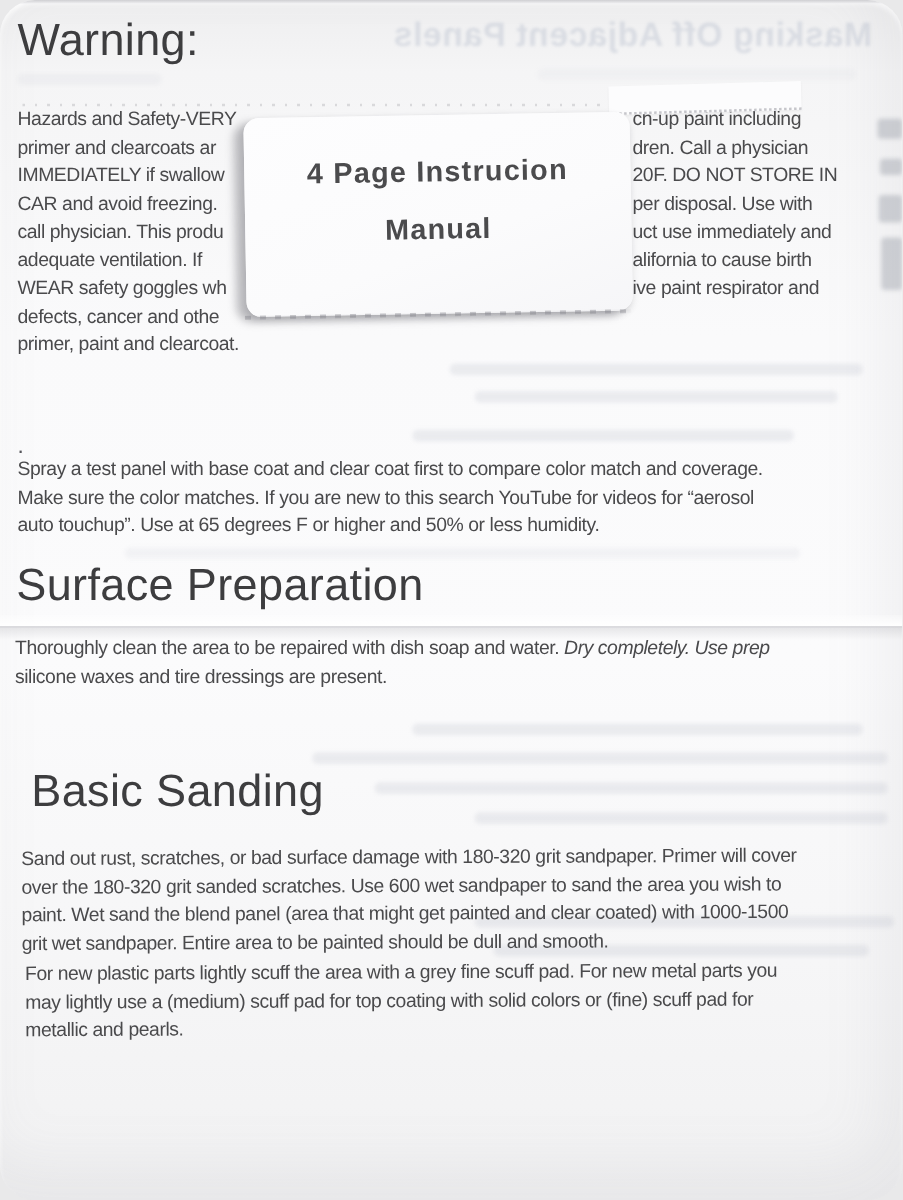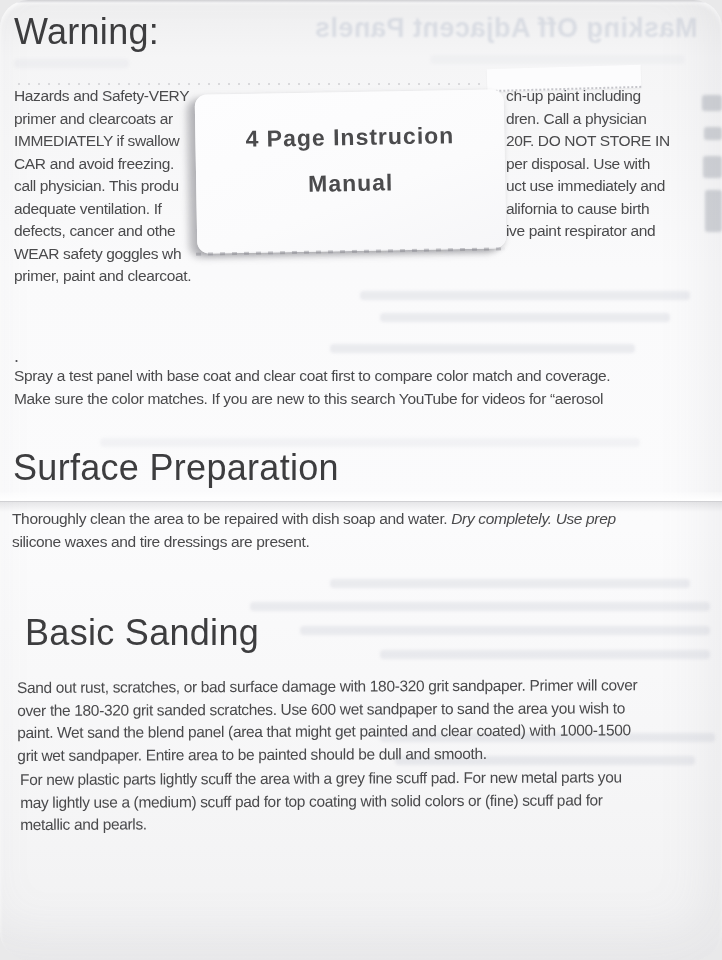--- a/index.html
+++ b/index.html
@@ -105,22 +105,22 @@
   <div class="crease"></div>
   <div class="tape"></div>
 
   <div class="warn-col warn-left">
     <div>Hazards and Safety-VERY</div>
     <div>primer and clearcoats ar</div>
     <div>IMMEDIATELY if swallow</div>
     <div>CAR and avoid freezing.</div>
     <div>call physician. This produ</div>
     <div>adequate ventilation. If</div>
+    <div>WEAR safety goggles wh</div>
     <div>defects, cancer and othe</div>
-    <div>WEAR safety goggles wh</div>
     <div>primer, paint and clearcoat.</div>
   </div>
   <div class="warn-col warn-right">
     <div>ch-up paint including</div>
     <div>dren. Call a physician</div>
     <div>20F. DO NOT STORE IN</div>
     <div>per disposal. Use with</div>
     <div>uct use immediately and</div>
     <div>alifornia to cause birth</div>
     <div>ive paint respirator and</div>
@@ -130,20 +130,21 @@
   <div class="sticker">
     <div class="sticker-line l1">4 Page Instrucion</div>
     <div class="sticker-line l2">Manual</div>
   </div>
   <div class="sticker-edge"></div>
 
   <div class="dot">.</div>
   <div class="para" style="left:14px;top:365px;">
     <div>Spray a test panel with base coat and clear coat first to compare color match and coverage.</div>
     <div>Make sure the color matches.  If you are new to this search YouTube for videos for “aerosol</div>
+    <div>auto touchup”.  Use at 65 degrees F or higher and 50% or less humidity.</div>
   </div>
 
   <div class="h1" style="left:13px;top:447px;">Surface Preparation</div>
 
   <div class="sheet-edge-white"></div>
   <div class="sheet-edge-line"></div>
   <div class="sheet-edge-shade"></div>
 
   <div class="para" style="left:12px;top:508px;">
     <div><span>Thoroughly clean the area to be repaired with dish soap and water.  </span><span class="it">Dry completely. Use prep</span></div>

